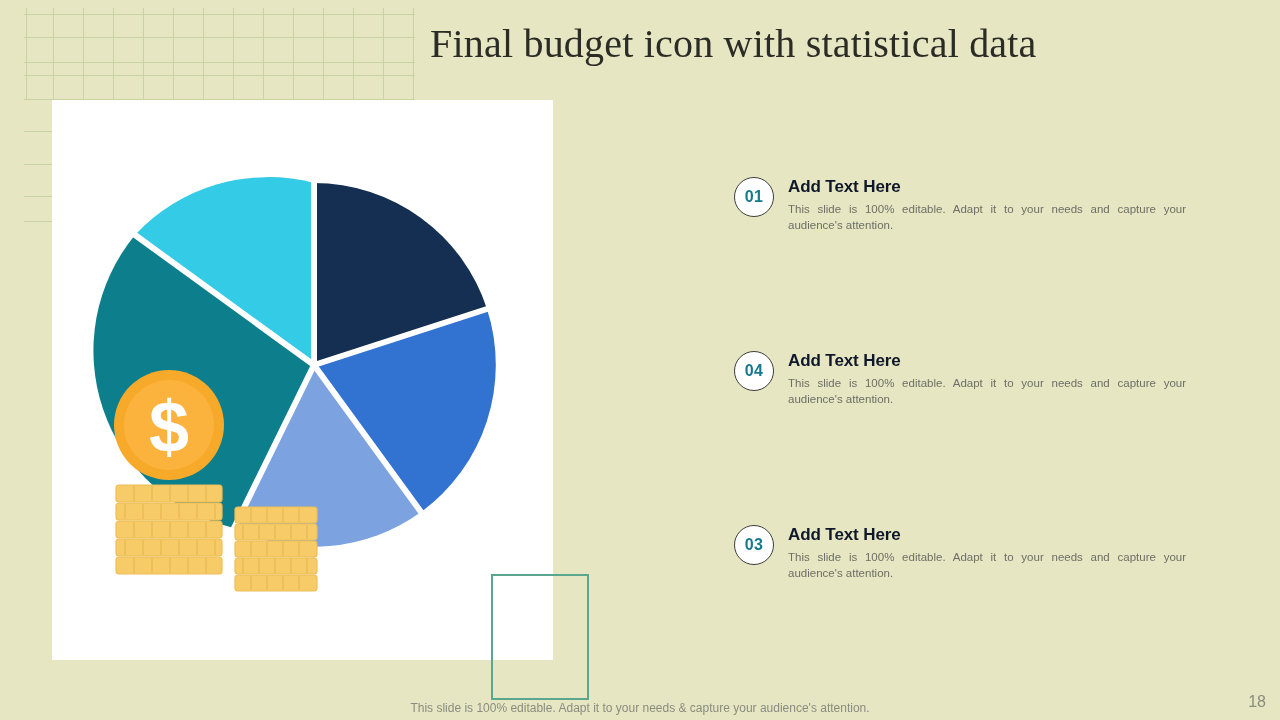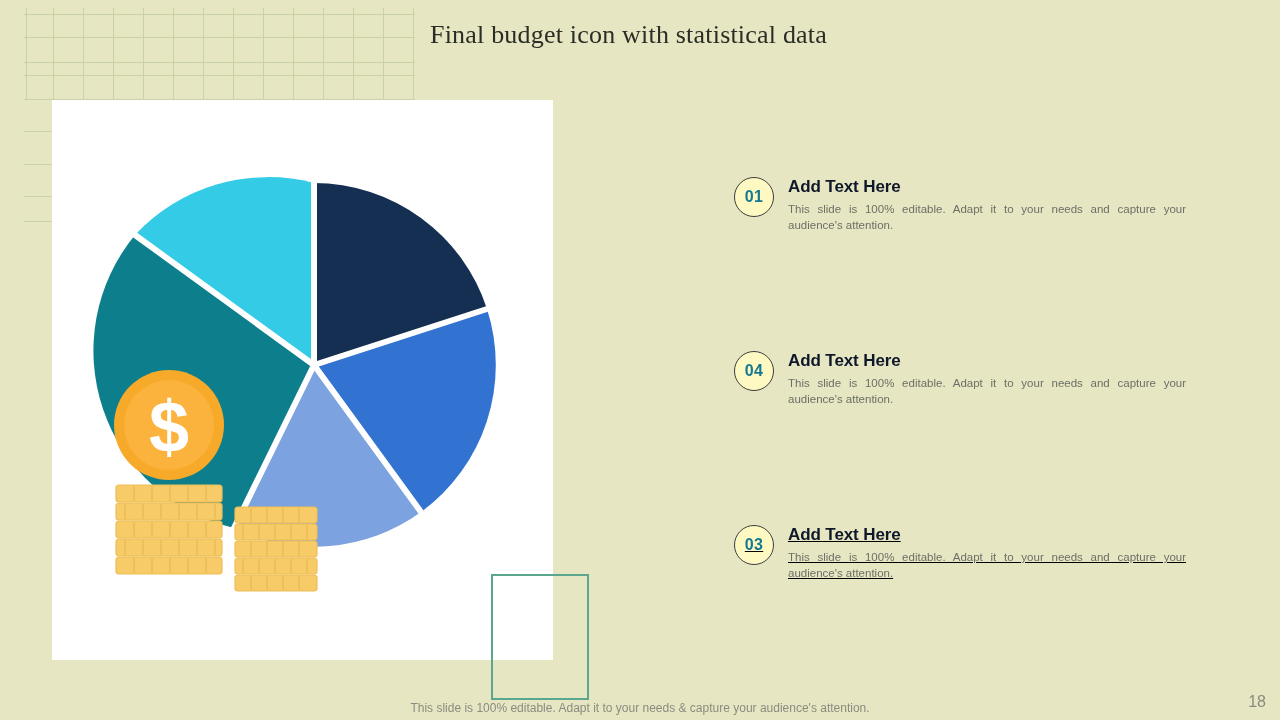--- a/index.html
+++ b/index.html
@@ -23,21 +23,21 @@
     pointer-events: none;
   }
 
   
   #slide-title {
     position: absolute;
     left: 430px;
     top: 20px;
     width: 820px;
     font-family: "Liberation Serif", serif;
-    font-size: 26px;
+    font-size: 40px;
     color: #2c2c26;
     letter-spacing: .2px;
     white-space: nowrap;
   }
 
   
   #visual-card {
     position: absolute;
     left: 52px;
     top: 100px;
@@ -69,29 +69,29 @@
     left: 734px;
     top: 176px;
     width: 452px;
   }
   .list-item {
     position: relative;
     display: flex;
     align-items: flex-start;
     margin-bottom: 117px;
   }
-  .list-item:last-child { margin-bottom: 0; text-decoration: underline; }
+  .list-item:last-child { margin-bottom: 0; }
 
   .num-badge {
     flex: 0 0 auto;
     width: 38px;
     height: 38px;
     border-radius: 50%;
     border: 1.6px solid #3d3d3d;
-    background: #fef9c3;
+    background: #ffffff;
     color: #16798f;
     font-size: 16px;
     font-weight: bold;
     display: flex;
     align-items: center;
     justify-content: center;
     margin-top: 1px;
     letter-spacing: .3px;
   }
 

